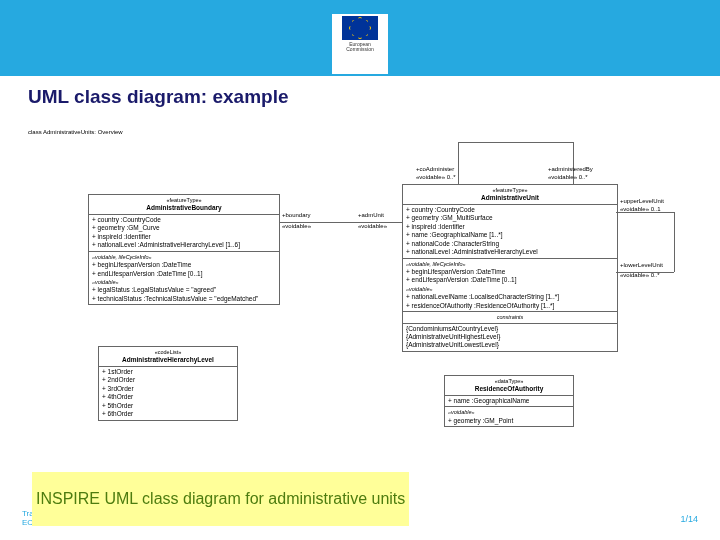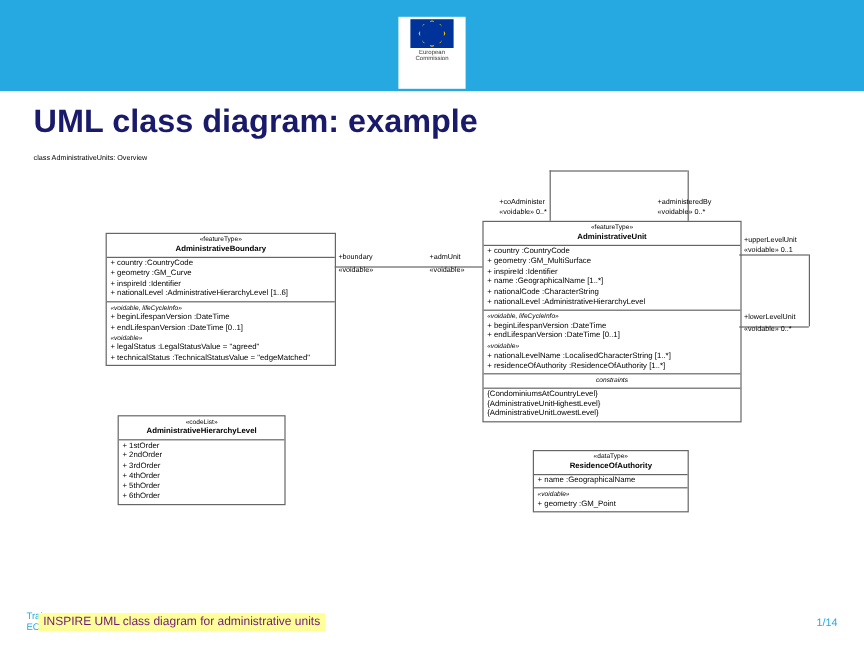--- a/index.html
+++ b/index.html
@@ -1,33 +1,33 @@
 <!DOCTYPE html>
 <html><head>
 <meta charset="utf-8">
 <style>
   html,body{margin:0;padding:0;width:720px;height:540px;overflow:hidden;font-family:Arial,Helvetica,sans-serif;background:#fff}
   .topbar{position:absolute;top:0;left:0;right:0;height:76px;background:#26a9e0}
   .logo{position:absolute;top:14px;left:332px;width:56px;height:58px;background:#fff;display:flex;flex-direction:column;align-items:center;justify-content:flex-start;padding-top:2px}
   .flag{width:36px;height:24px;background:#003399;position:relative;margin-bottom:2px}
   .flag::after{content:"";position:absolute;left:50%;top:50%;width:20px;height:20px;transform:translate(-50%,-50%);border-radius:50%;box-shadow:0 -9px 0 -8px #ffcc00,6px -6px 0 -8px #ffcc00,9px 0 0 -8px #ffcc00,6px 6px 0 -8px #ffcc00,0 9px 0 -8px #ffcc00,-6px 6px 0 -8px #ffcc00,-9px 0 0 -8px #ffcc00,-6px -6px 0 -8px #ffcc00}
   .logo-text{font-size:5px;color:#333;text-align:center;line-height:1}
-  .title{position:absolute;top:86px;left:28px;font-size:27px;font-weight:700;color:#1a1a6a}
+  .title{position:absolute;top:86px;left:28px;font-size:19px;font-weight:700;color:#1a1a6a}
   .diagram{position:absolute;top:122px;left:28px;right:10px;height:380px;font-size:6.5px;color:#000;line-height:1.3}
   .mini{font-size:5.5px}
   .cls{position:absolute;border:1px solid #666;background:#fff}
   .cls-h{border-bottom:1px solid #666;text-align:center;padding:1px 2px;font-weight:400}
   .cls-b{padding:1px 3px;border-bottom:1px solid #666;text-align:left}
   .cls-b:last-child{border-bottom:none}
   .lbl{position:absolute;font-size:6px;color:#000;white-space:nowrap}
   .assoc{position:absolute;border-top:1px solid #666}
   .assocv{position:absolute;border-left:1px solid #666}
   .footer{position:absolute;bottom:12px;left:22px;right:22px;height:22px}
   .footer-left{position:absolute;left:0;bottom:0;font-size:8px;color:#26a9e0;line-height:1.2}
-  .caption{position:absolute;left:10px;bottom:2px;background:#ffff99;padding:2px 4px;font-size:10px;color:#701a75}
+  .caption{position:absolute;left:10px;bottom:2px;background:#ffff99;padding:18px 4px;font-size:16px;color:#4d7c0f}
   .pagecount{position:absolute;right:0;bottom:4px;font-size:9px;color:#26a9e0}
   .diag-caption{position:absolute;font-size:6px;color:#000}
 </style>
 </head>
 <body>
 
 <div class="topbar"></div>
 <div class="logo">
   <div class="flag"></div>
   <div class="logo-text">European</div>

